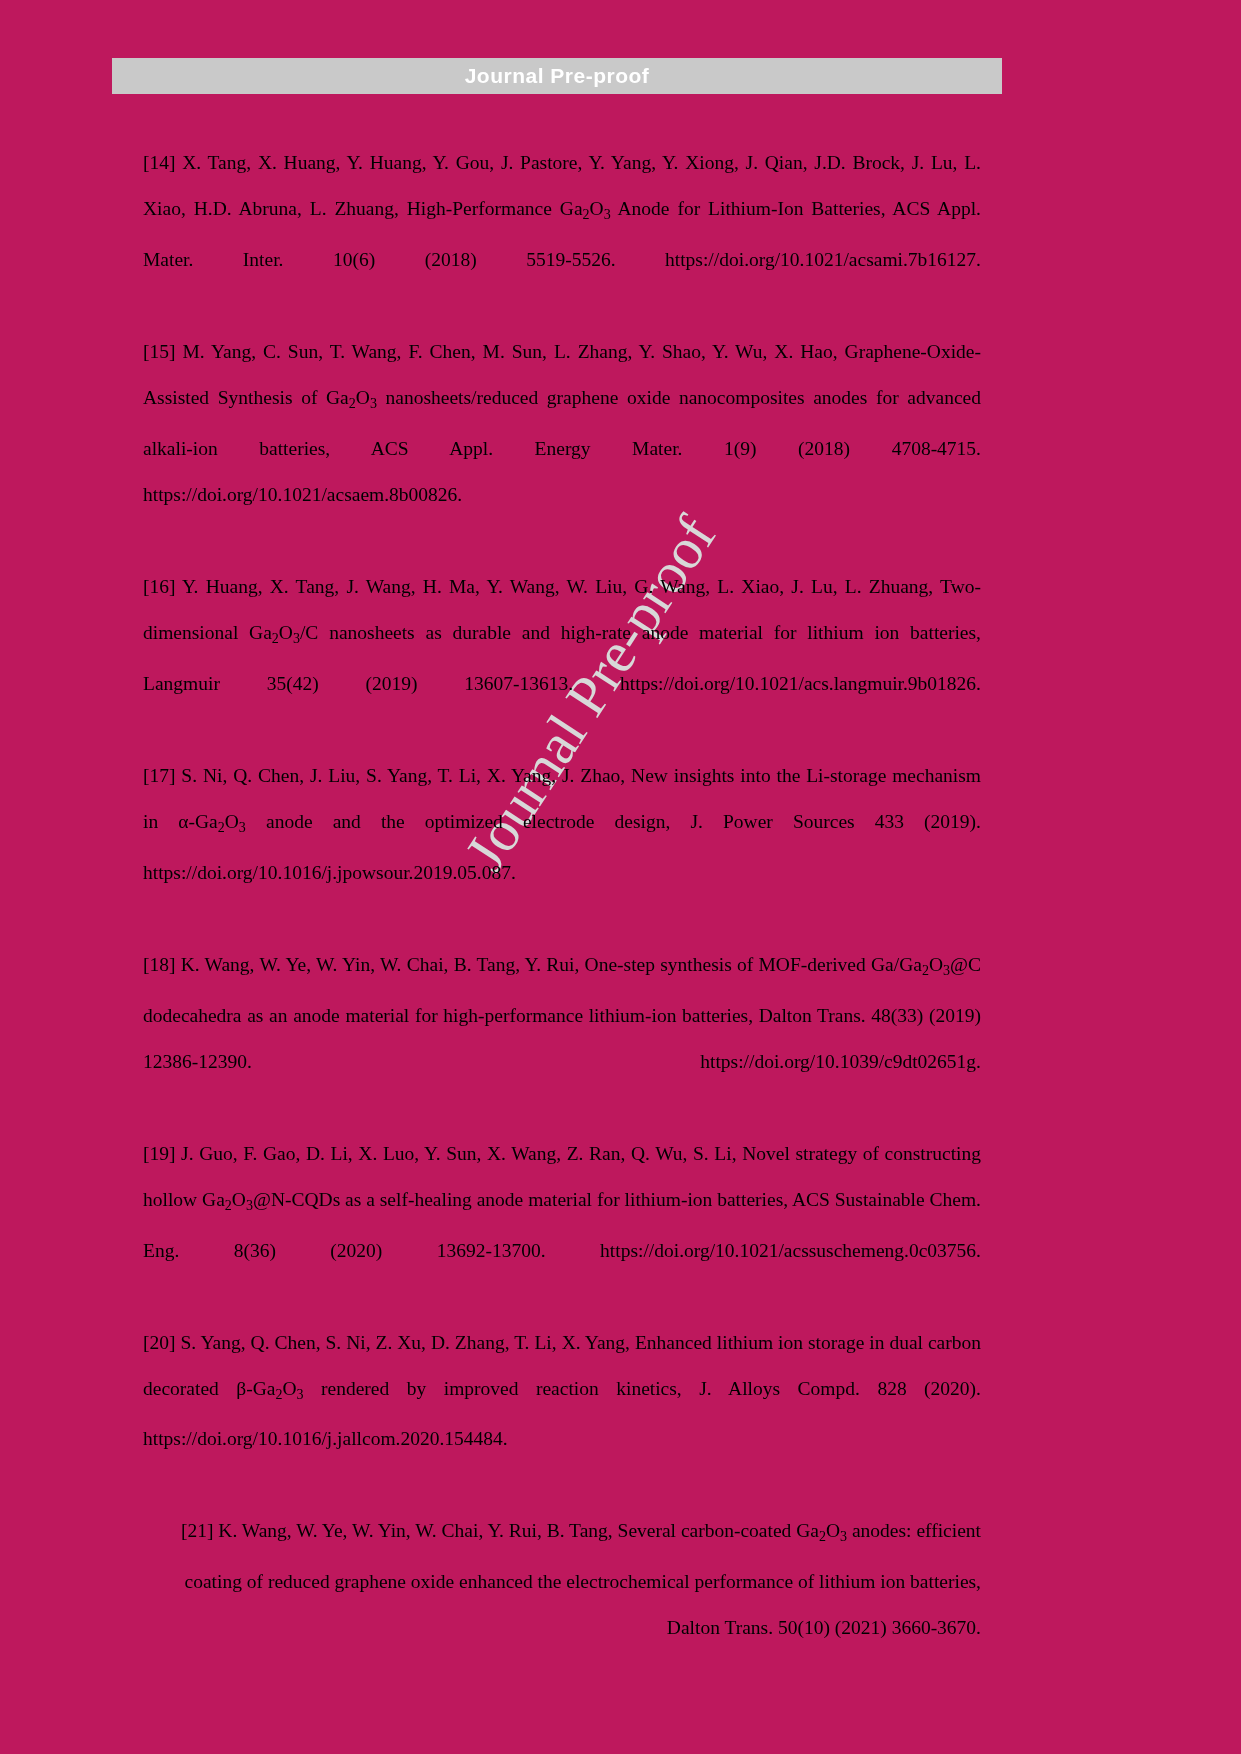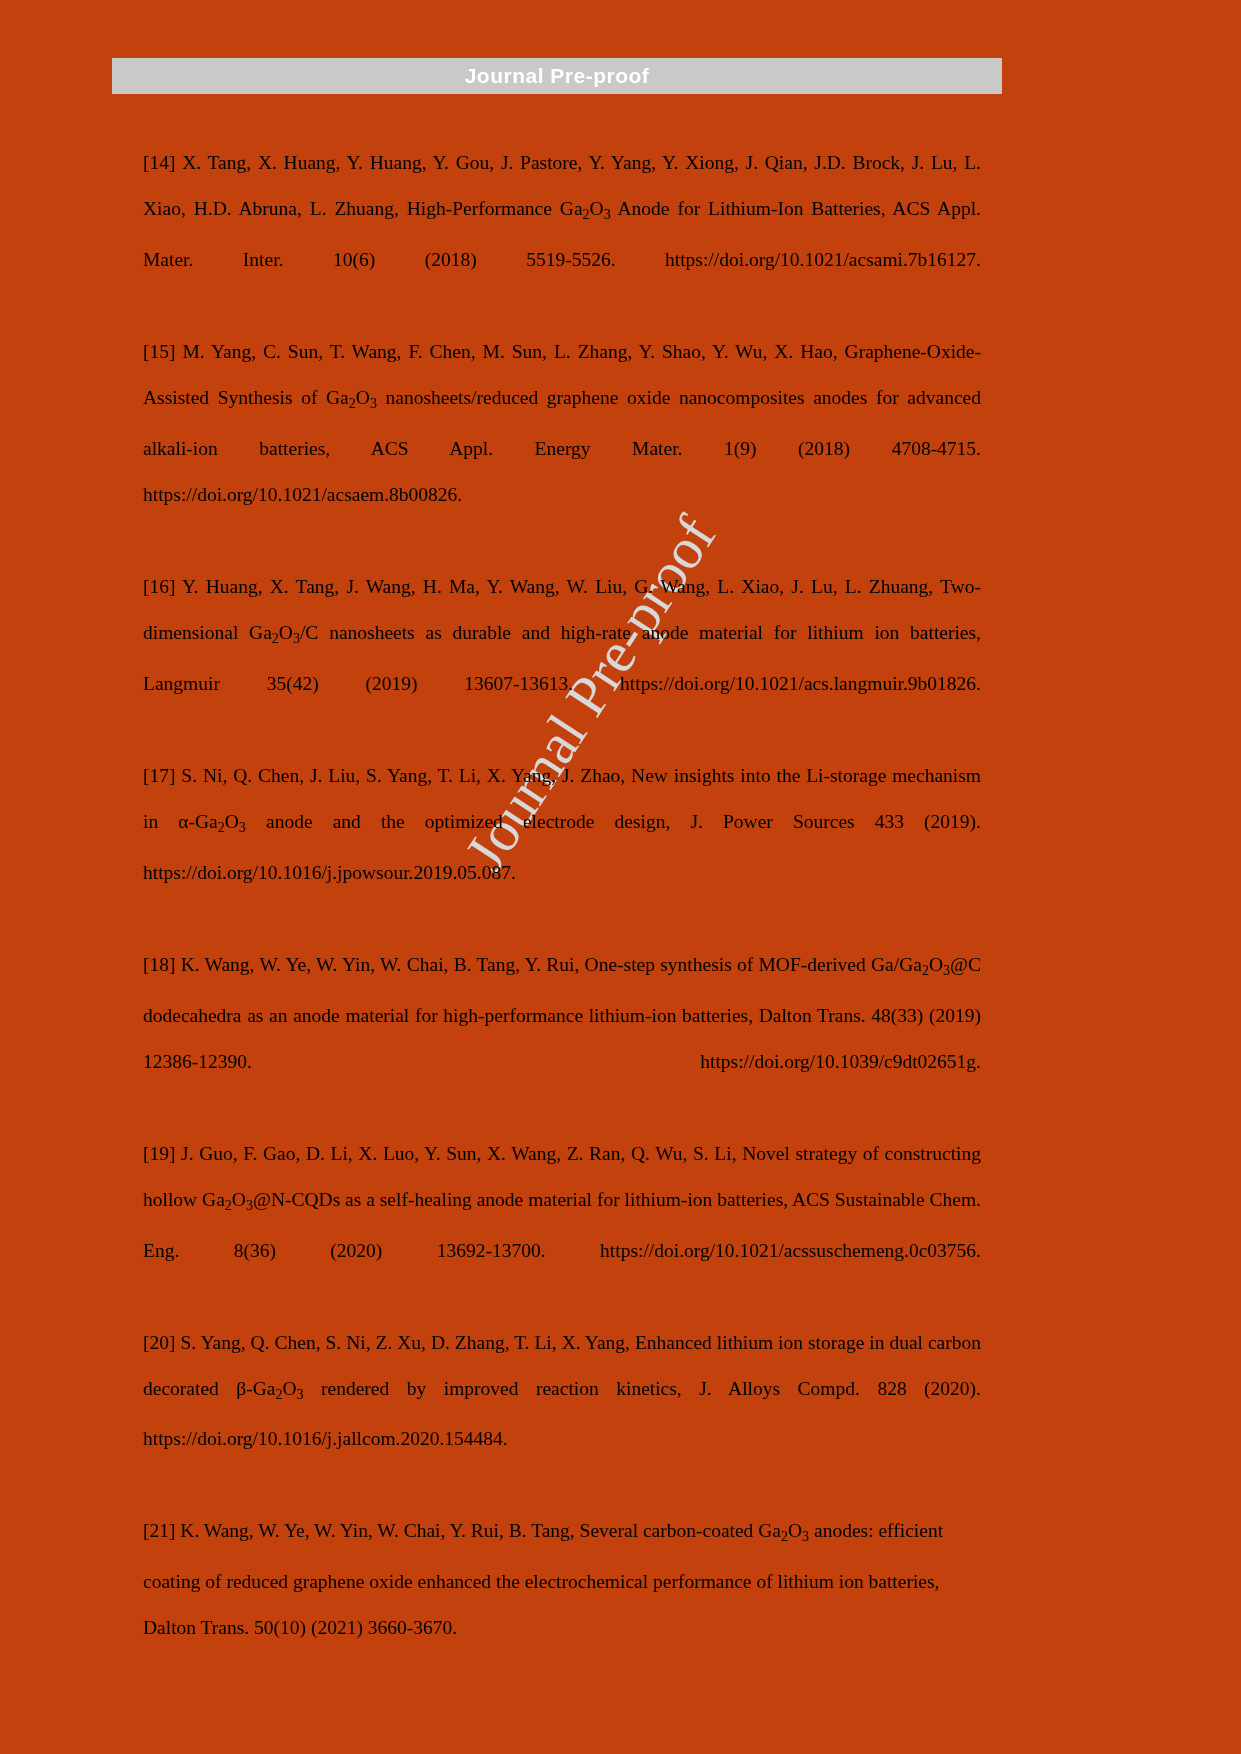--- a/index.html
+++ b/index.html
@@ -8,21 +8,21 @@
     background: #ffffff;
   }
   body {
     font-family: "Liberation Serif", serif;
     color: #000000;
   }
   .page {
     position: relative;
     width: 1241px;
     height: 1754px;
-    background: #c2410c;
+    background: #be185d;
     overflow: hidden;
   }
   .preproof-banner {
     position: absolute;
     left: 112px;
     top: 58px;
     width: 890px;
     height: 36px;
     background: #c9c9c9;
     display: flex;
@@ -68,21 +68,21 @@
   }
   .ref {
     font-size: 19.5px;
     line-height: 46px;
     text-align: justify;
     text-justify: inter-word;
     margin: 0 17px 0 0;
     hyphens: none;
   }
   .ref:last-child {
-    text-align: left;
+    text-align: right;
   }
   sub {
     font-size: 0.72em;
     vertical-align: -0.28em;
   }
   
   .ref::after {
     content: "";
     display: inline-block;
     width: 100%;

